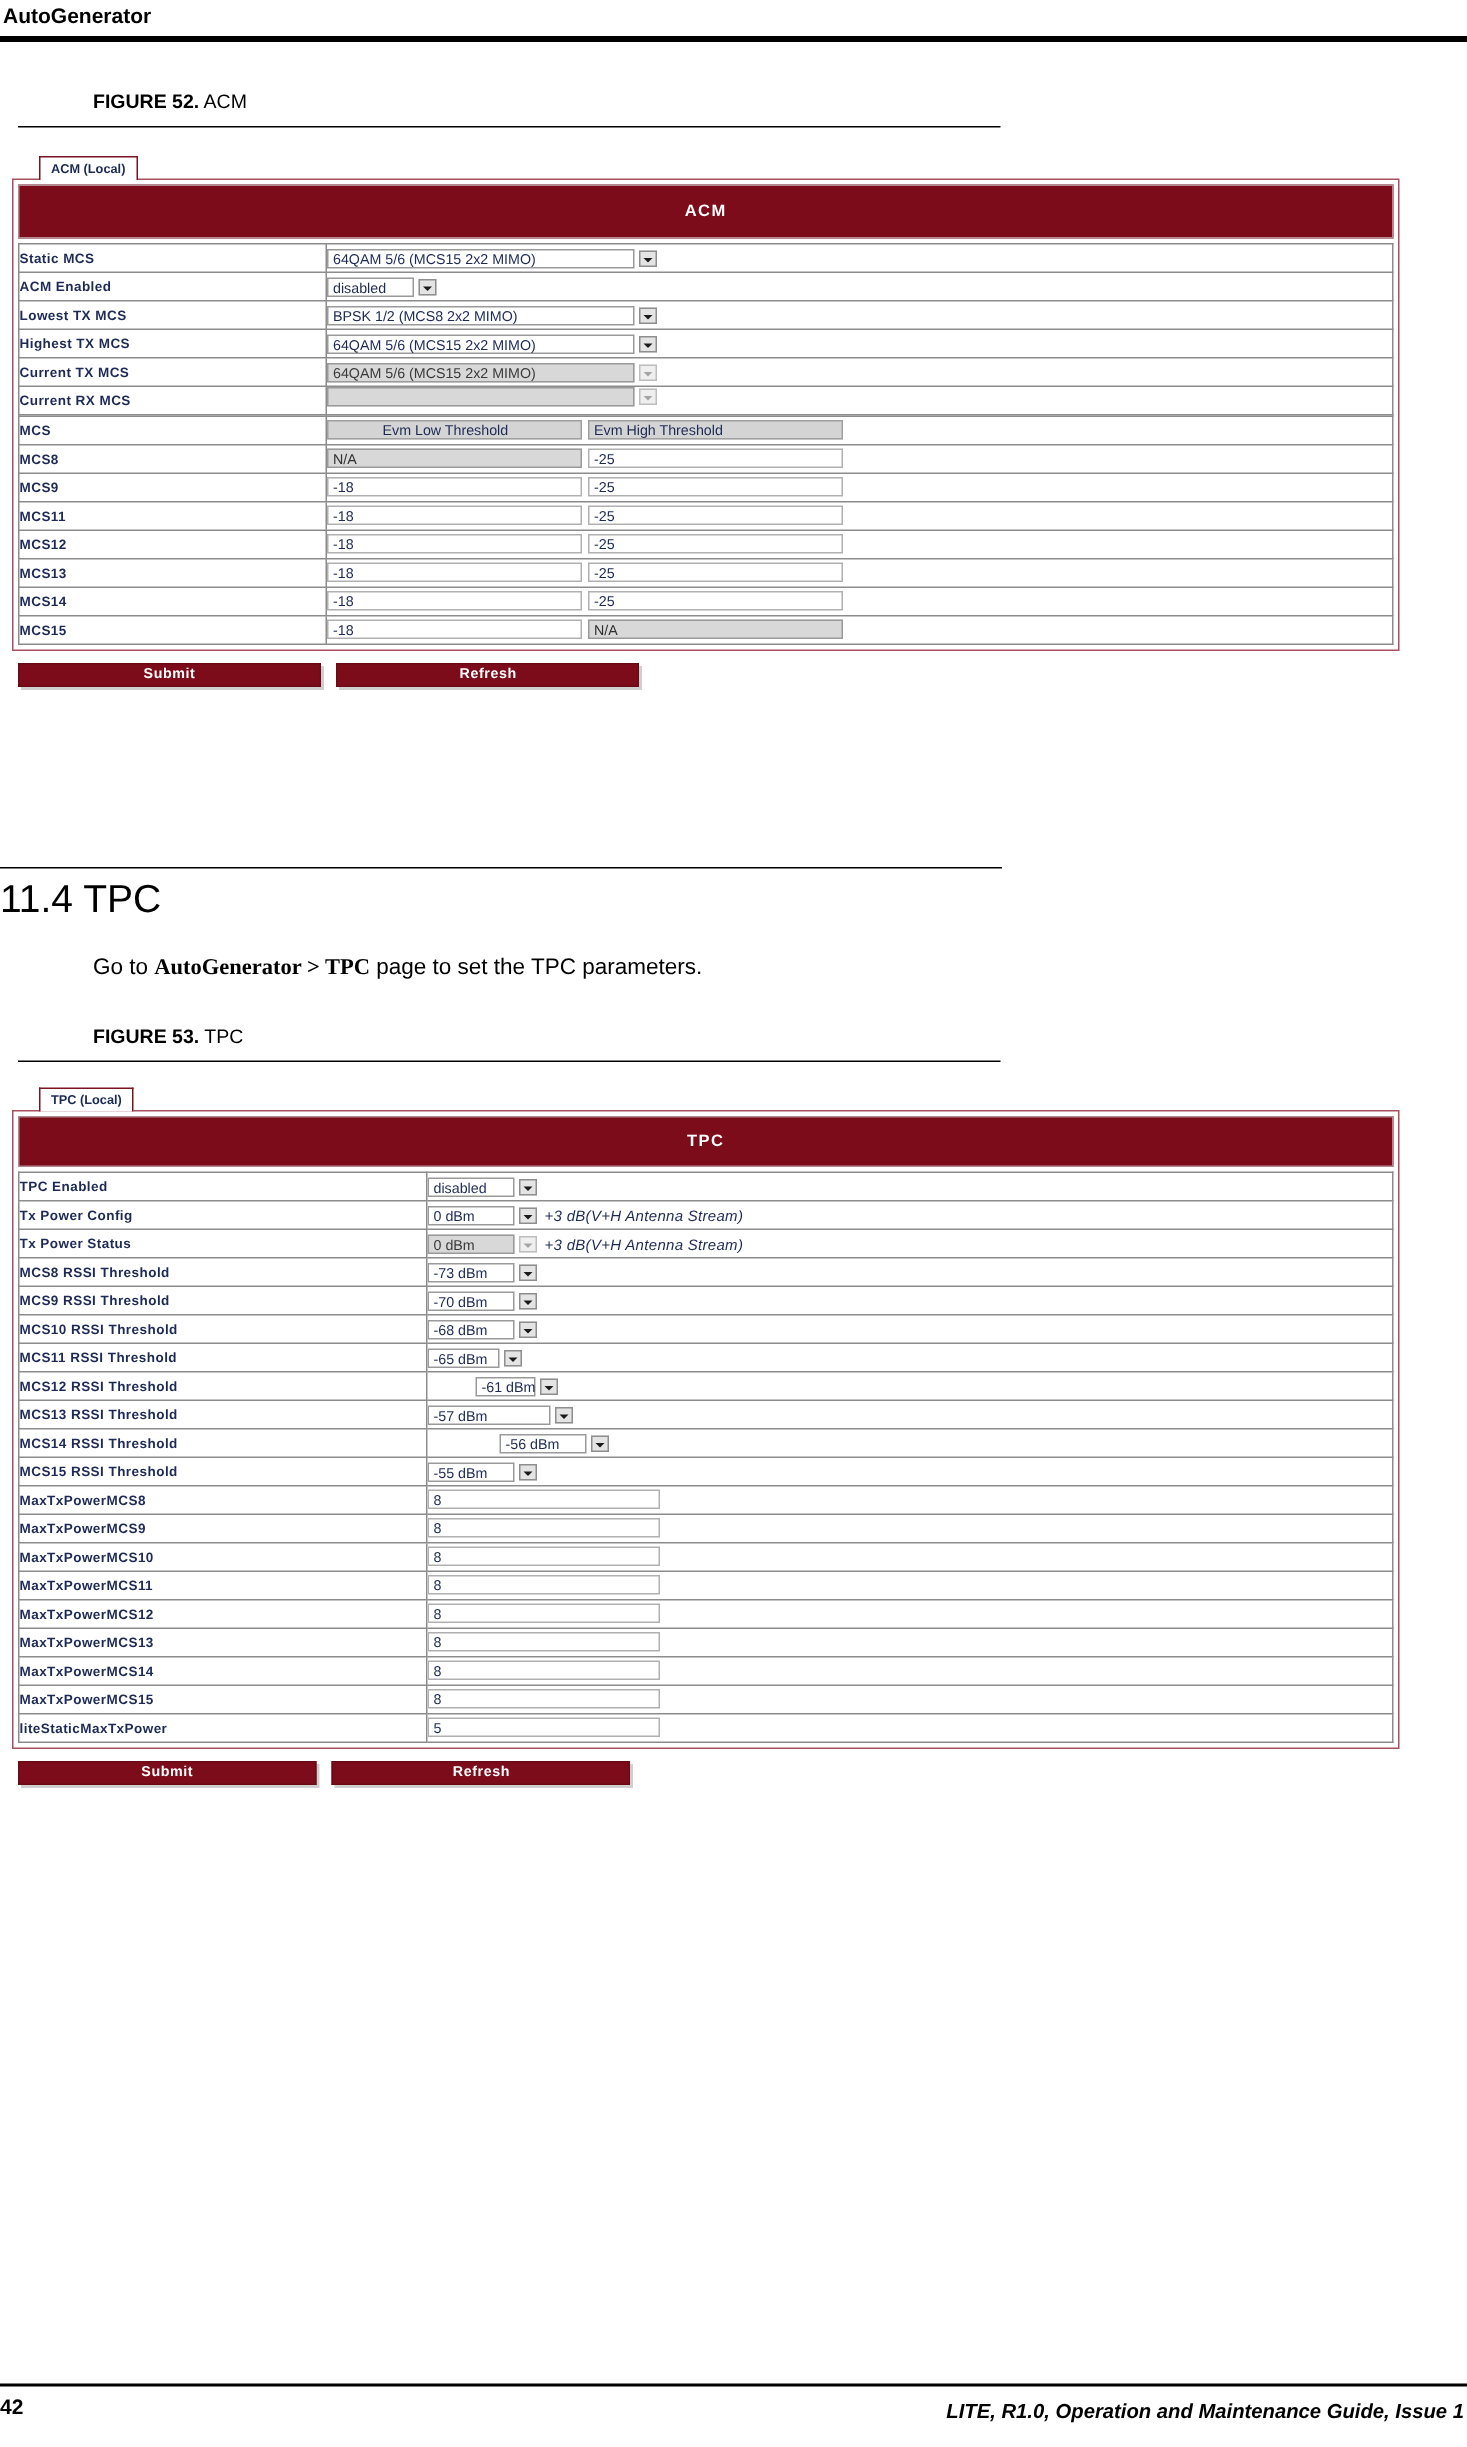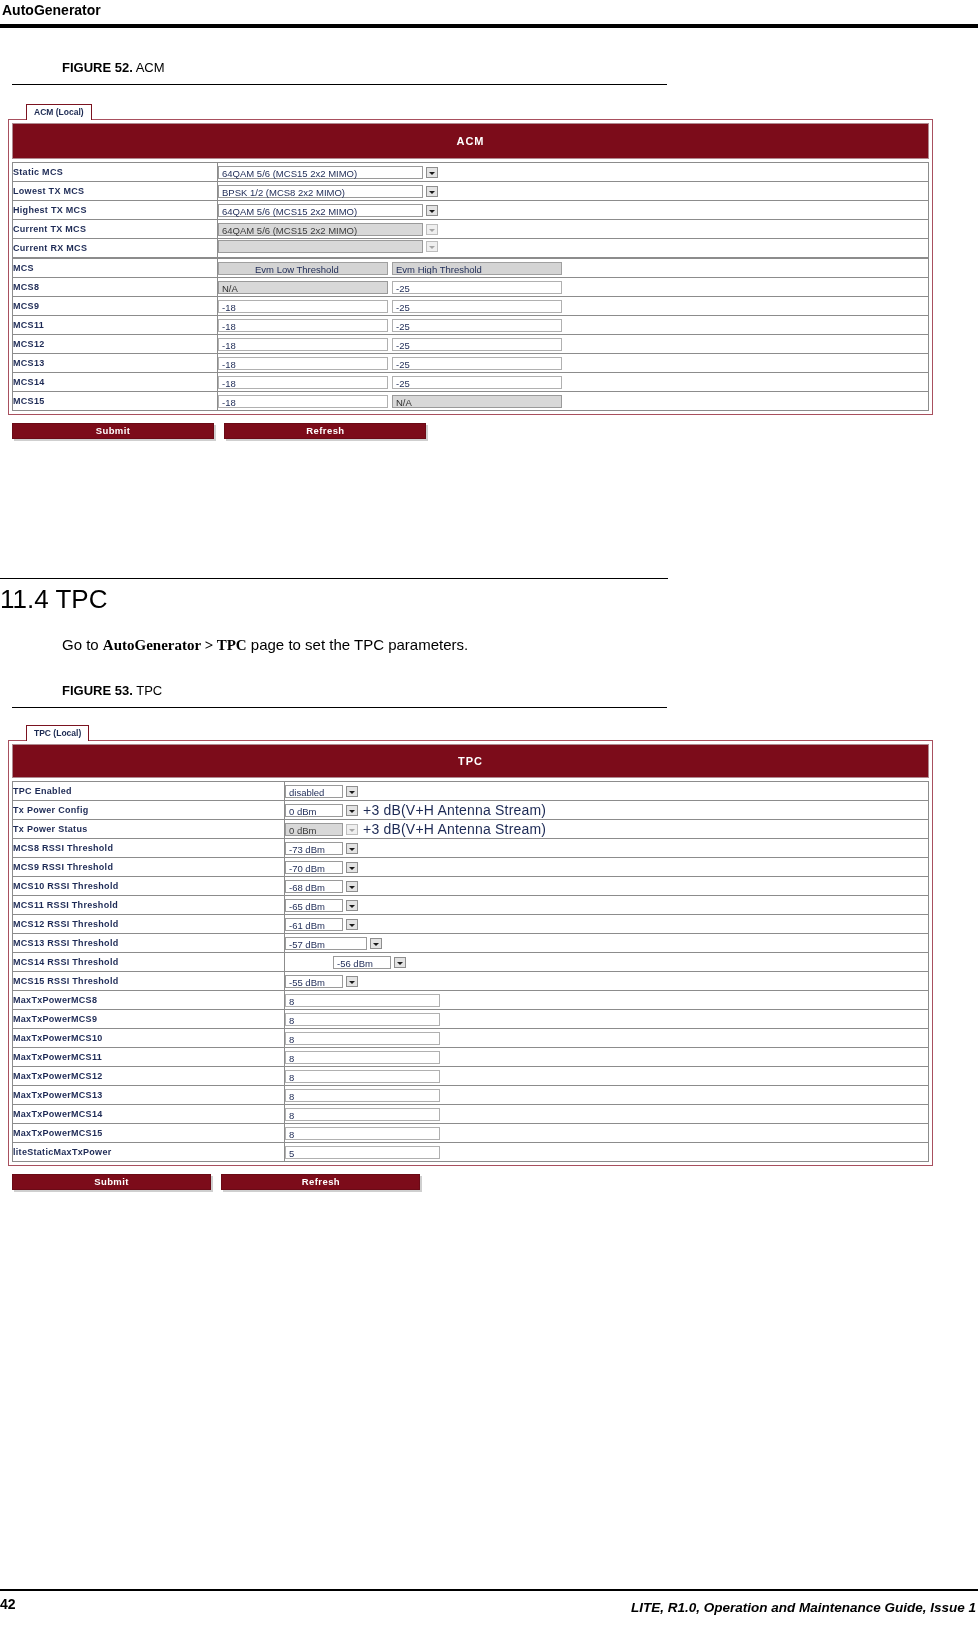--- a/index.html
+++ b/index.html
@@ -140,22 +140,23 @@
     height:13px;line-height:13px;
     padding:0 2px 0 3px;
     box-sizing:border-box;
     vertical-align:middle;
     white-space:nowrap;
     overflow:hidden;
   }
   .txt.readonly{background:#d8d8d8;color:#2f2f2f;border-color:#9a9a9a;}
   .txt.hdr{background:#d4d4d4;border-color:#a0a0a0;color:#1d2a55;font-weight:normal;}
   .note{
-    font-size:14px;color:#1d2a55;margin-left:5px;letter-spacing:0.2px;
+    font-size:10px;color:#1d2a55;margin-left:5px;letter-spacing:0.2px;
     white-space:nowrap;
+    font-style:italic;
   }
   .btnrow{
     margin-top:5px;
   }
   .wbtn{
     display:inline-block;
     background:#7c0c1a;
     color:#ffffff;
     font-size:9.5px;font-weight:bold;
     text-align:center;
@@ -190,20 +191,27 @@
         </colgroup>
       <tbody id="acm-rows">
           <tr>
             <td class="labelcell">Static MCS</td>
             <td class="fieldcell"><span class="selwrap">
                 <span class="sel" style="width: 205px;">64QAM 5/6 (MCS15 2x2 MIMO)</span>
                 <span class="arrowbtn"></span>
               </span></td>
           </tr>
           <tr>
+            <td class="labelcell">ACM Enabled</td>
+            <td class="fieldcell"><span class="selwrap">
+                <span class="sel" style="width: 58px;">disabled</span>
+                <span class="arrowbtn"></span>
+              </span></td>
+          </tr>
+          <tr>
             <td class="labelcell">Lowest TX MCS</td>
             <td class="fieldcell"><span class="selwrap">
                 <span class="sel" style="width: 205px;">BPSK 1/2 (MCS8 2x2 MIMO)</span>
                 <span class="arrowbtn"></span>
               </span></td>
           </tr>
           <tr>
             <td class="labelcell">Highest TX MCS</td>
             <td class="fieldcell"><span class="selwrap">
                 <span class="sel" style="width: 205px;">64QAM 5/6 (MCS15 2x2 MIMO)</span>
@@ -335,28 +343,28 @@
           <tr>
             <td class="labelcell">MCS10 RSSI Threshold</td>
             <td class="fieldcell"><span class="selwrap">
                 <span class="sel" style="width: 58px;">-68 dBm</span>
                 <span class="arrowbtn"></span>
               </span></td>
           </tr>
           <tr>
             <td class="labelcell">MCS11 RSSI Threshold</td>
             <td class="fieldcell"><span class="selwrap">
-                <span class="sel" style="width: 58px;">-65 dBm</span>
+                <span class="sel" style="width: 48px;">-65 dBm</span>
                 <span class="arrowbtn"></span>
               </span></td>
           </tr>
           <tr>
             <td class="labelcell">MCS12 RSSI Threshold</td>
             <td class="fieldcell"><span class="selwrap">
-                <span class="sel" style="width: 58px;">-61 dBm</span>
+                <span class="sel" style="width: 40px; margin-left: 32px;">-61 dBm</span>
                 <span class="arrowbtn"></span>
               </span></td>
           </tr>
           <tr>
             <td class="labelcell">MCS13 RSSI Threshold</td>
             <td class="fieldcell"><span class="selwrap">
                 <span class="sel" style="width: 82px;">-57 dBm</span>
                 <span class="arrowbtn"></span>
               </span></td>
           </tr>

